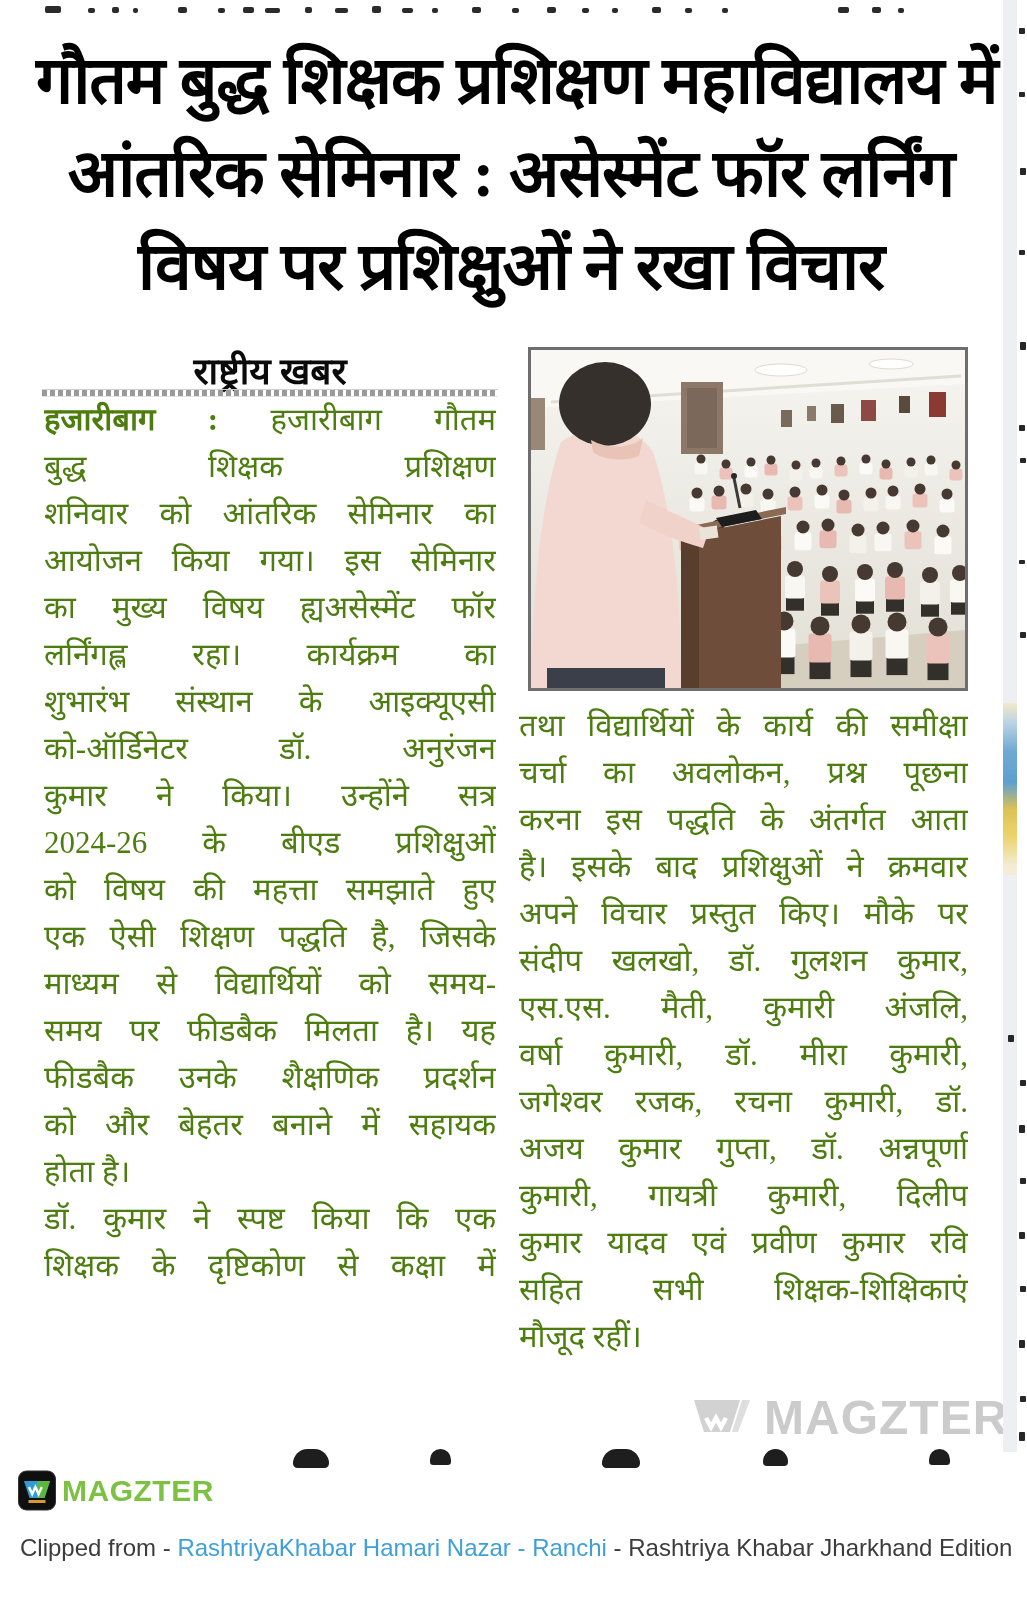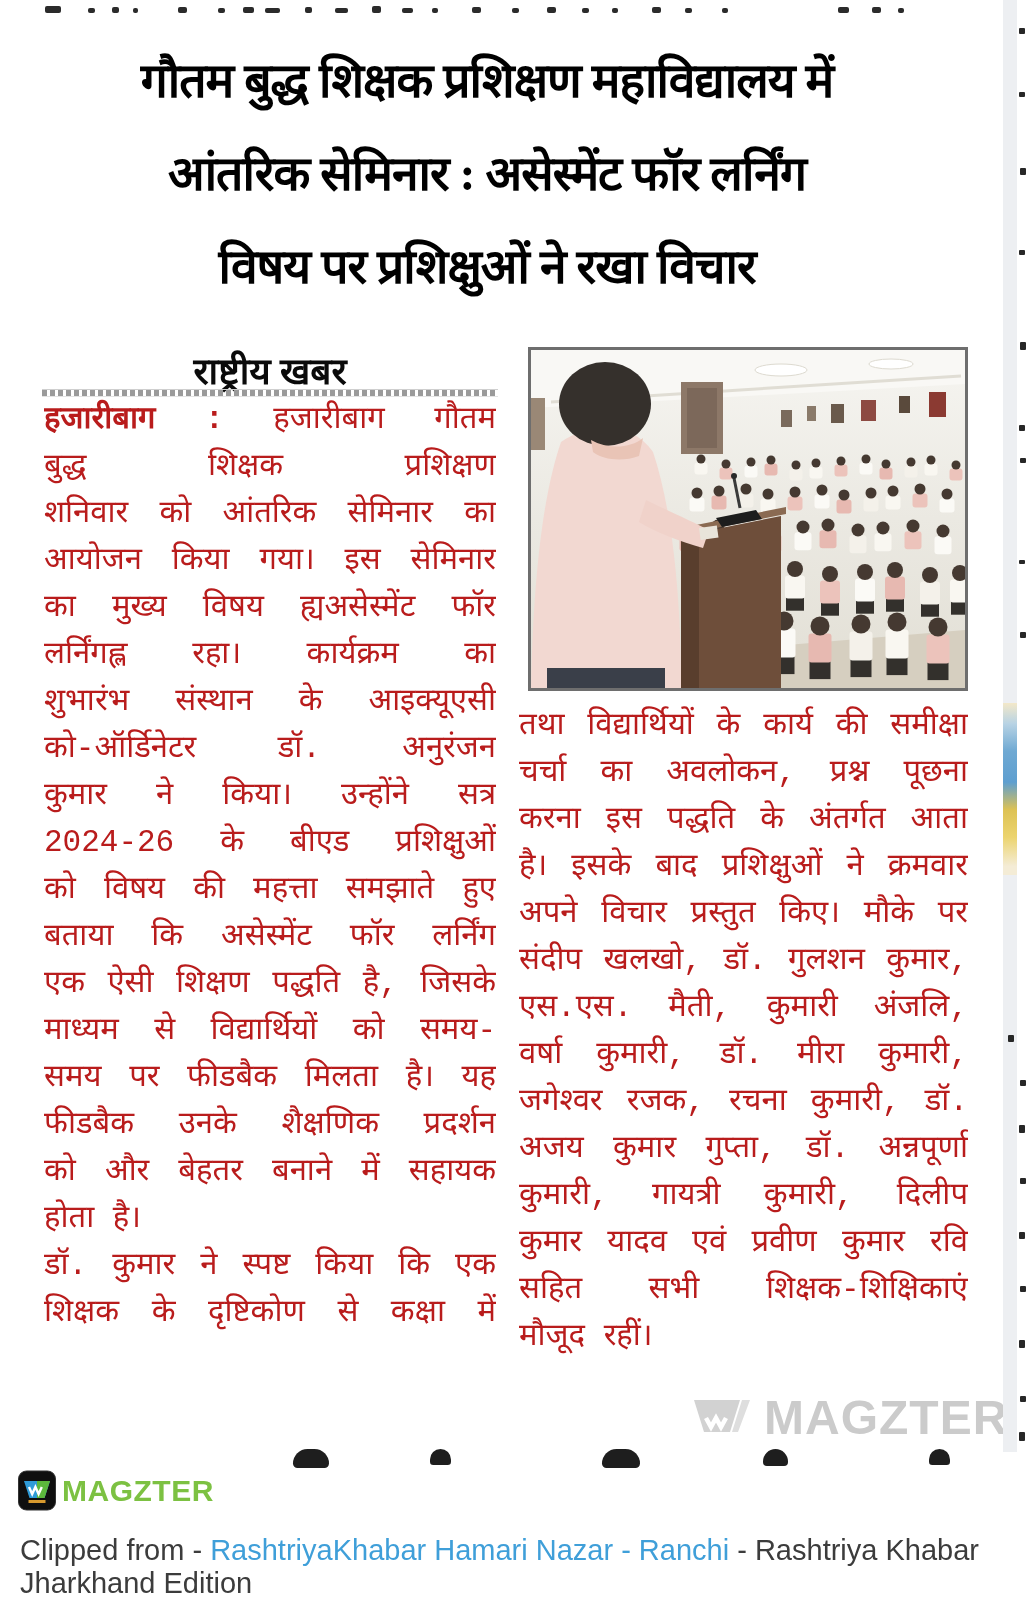--- a/index.html
+++ b/index.html
@@ -3,38 +3,38 @@
 <meta charset="utf-8">
 <style>
   html,body{margin:0;padding:0;background:#fff;}
   .page{position:relative;width:1027px;height:1600px;background:#ffffff;overflow:hidden;
         font-family:"Liberation Serif","DejaVu Serif",serif;color:#161616;}
 
   
   .frag{position:absolute;background:#2b2b2b;border-radius:2px;}
 
   
-  .headline{position:absolute;top:34px;left:12px;width:950px;margin:0;
-            font-size:48px;line-height:93px;font-weight:800;color:#000;
+  .headline{position:absolute;top:34px;left:36px;width:950px;margin:0;
+            font-size:66px;line-height:93px;font-weight:800;color:#000;
             text-align:center;letter-spacing:-1px;}
   .headline div{white-space:nowrap;}
 
   
   .kicker{position:absolute;top:344px;left:45px;width:450px;text-align:center;
           font-size:37px;font-weight:800;color:#0a0a0a;}
   .kicker-rule{position:absolute;top:389px;left:42px;width:456px;height:6px;
        background:repeating-linear-gradient(90deg,#9a9a9a 0 5px,rgba(0,0,0,0) 5px 8px);
        border-top:1px solid #cfcfcf;border-bottom:1px solid #e3e3e3;}
 
   
   .col{position:absolute;}
   .col.left{left:44px;top:396px;width:452px;}
   .col.right{left:519px;top:702px;width:449px;}
   .line{height:47px;font-size:31px;line-height:47px;white-space:nowrap;
-        text-align:justify;text-align-last:justify;overflow:hidden;color:#b91c1c;font-family:Liberation Mono, monospace;}
+        text-align:justify;text-align-last:justify;overflow:hidden;color:#4d7c0f;}
   .line.no-j{text-align-last:left;}
   .line b{font-weight:800;}
 
   
   .photo{position:absolute;left:528px;top:347px;width:434px;height:338px;margin:0;
          border:3px solid #6e6e6e;background:#efeee9;overflow:hidden;}
 
   
   .watermark{position:absolute;left:692px;top:1394px;display:flex;align-items:center;
              gap:8px;color:#cbcbcb;}
@@ -49,21 +49,21 @@
   .strip-color{position:absolute;left:1003px;top:703px;width:14px;height:172px;
       background:linear-gradient(180deg,#f3e8c9 0%,#b8d3e4 12%,#6fa9d3 28%,#5e9fd0 46%,
                  #ddc254 62%,#ecd46e 78%,#f4ecd6 95%);}
   .tick{position:absolute;background:#272727;border-radius:1px;}
 
   
   .brand{position:absolute;left:18px;top:1470px;display:flex;align-items:center;}
   .brand .brand-text{font-family:"Liberation Sans","DejaVu Sans",sans-serif;
         font-size:30px;font-weight:800;color:#7cc142;letter-spacing:0.5px;margin-left:6px;}
   .meta{position:absolute;left:20px;font-family:"Liberation Sans","DejaVu Sans",sans-serif;
-        font-size:29px;color:#3c3c3c;}
+        font-size:24px;color:#3c3c3c;}
   .meta.l1{top:1534px;}
   .meta.l2{top:1571px;}
   .meta .link{color:#3f9fd9;text-decoration:none;cursor:pointer;}
 </style>
 </head>
 <body>
 
 <div class="page">
 
   <div id="top-frags">
@@ -257,21 +257,20 @@
         <div class="line">बुद्ध शिक्षक प्रशिक्षण</div>
         <div class="line">शनिवार को आंतरिक सेमिनार का</div>
         <div class="line">आयोजन किया गया। इस सेमिनार</div>
         <div class="line">का मुख्य विषय ह्यअसेस्मेंट फॉर</div>
         <div class="line">लर्निंगह्ल रहा। कार्यक्रम का</div>
         <div class="line">शुभारंभ संस्थान के आइक्यूएसी</div>
         <div class="line">को-ऑर्डिनेटर डॉ. अनुरंजन</div>
         <div class="line">कुमार ने किया। उन्होंने सत्र</div>
         <div class="line">2024-26 के बीएड प्रशिक्षुओं</div>
         <div class="line">को विषय की महत्ता समझाते हुए</div>
-        <div class="line">बताया कि असेस्मेंट फॉर लर्निंग</div>
         <div class="line">एक ऐसी शिक्षण पद्धति है, जिसके</div>
         <div class="line">माध्यम से विद्यार्थियों को समय-</div>
         <div class="line">समय पर फीडबैक मिलता है। यह</div>
         <div class="line">फीडबैक उनके शैक्षणिक प्रदर्शन</div>
         <div class="line">को और बेहतर बनाने में सहायक</div>
         <div class="line no-j">होता है।</div>
         <div class="line">डॉ. कुमार ने स्पष्ट किया कि एक</div>
         <div class="line">शिक्षक के दृष्टिकोण से कक्षा में</div>
       </div>
   </div>

